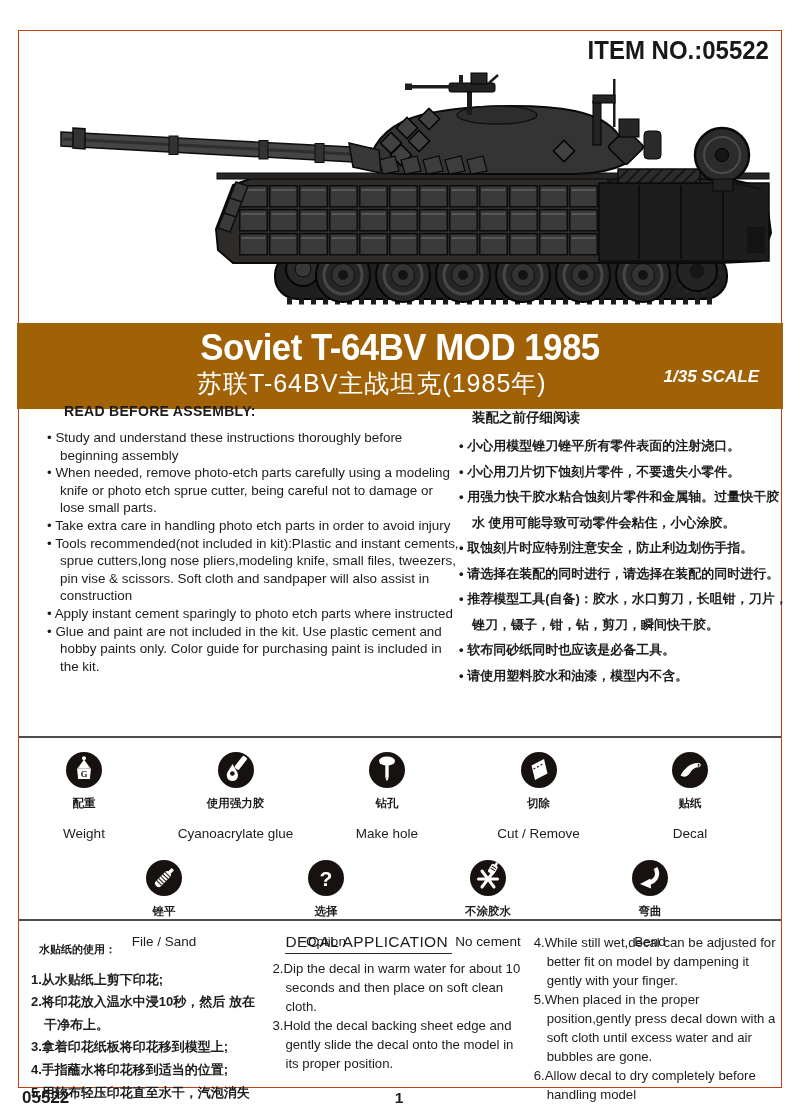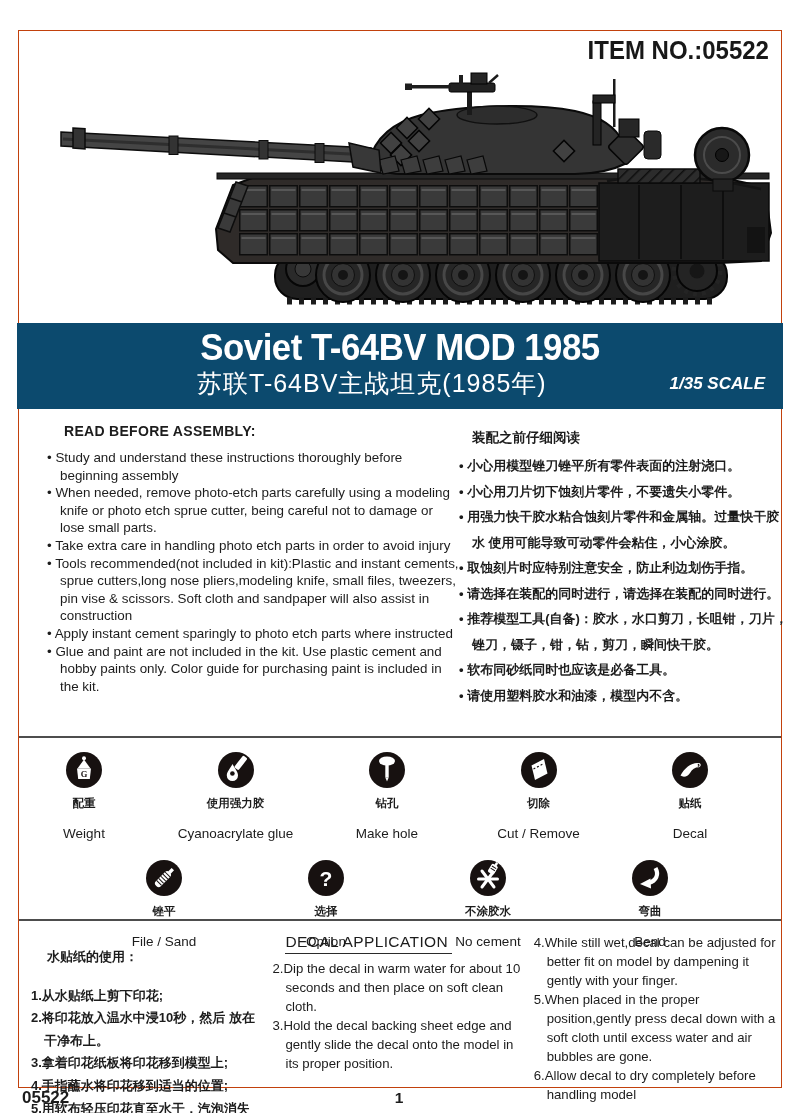--- a/index.html
+++ b/index.html
@@ -7,29 +7,29 @@
          font-family:"Liberation Sans","DejaVu Sans",sans-serif;color:#1c1c1c;overflow:hidden;}
   .frame{position:absolute;left:18px;top:30px;width:762px;height:1056px;border:1px solid #c2410c;}
 
   
   .illus{position:absolute;top:0;left:0;width:762px;height:292px;}
   .item-no{position:absolute;top:5px;right:12px;font-size:25px;font-weight:bold;letter-spacing:0px;
            transform:scaleX(.96);transform-origin:right;color:#181818;}
   .tank-svg{position:absolute;left:0;top:0;}
 
   
-  .titlebar{position:absolute;top:292px;left:-2px;width:766px;height:86px;background:#0c4a6e;color:#fff;}
+  .titlebar{position:absolute;top:292px;left:-2px;width:766px;height:86px;background:#a16207;color:#fff;}
   .title-en{margin:4px 0 0 0;text-align:center;font-size:37px;font-weight:bold;letter-spacing:-0.5px;
             transform:scaleX(.94);transform-origin:center;}
-  .title-row2{display:flex;justify-content:space-between;align-items:center;padding:0 18px 0 180px;margin-top:-2px;}
+  .title-row2{display:flex;justify-content:space-between;align-items:flex-start;padding:0 24px 0 180px;margin-top:-2px;}
   .title-cn{font-size:25px;letter-spacing:1px;}
   .title-scale{font-size:17px;font-weight:bold;font-style:italic;letter-spacing:0;}
 
   
-  .notes{position:absolute;top:378px;left:0;width:708px;height:327px;}
+  .notes{position:absolute;top:358px;left:0;width:708px;height:327px;}
   .notes-en{position:absolute;left:28px;top:14px;width:414px;}
   .notes-en h3{margin:0 0 10px 17px;font-size:14px;font-weight:bold;letter-spacing:.3px;}
   .notes-en ul,.notes-cn ul{list-style:none;margin:0;padding:0;}
   .notes-en li{font-size:13.4px;line-height:17.6px;padding-left:13px;text-indent:-13px;}
   .notes-en li::before{content:"• ";}
   .notes-cn{position:absolute;left:440px;top:12px;width:332px;}
   .notes-cn h3{margin:8px 0 6px 13px;font-size:13.5px;font-weight:bold;}
   .notes-cn li{font-size:13px;line-height:25.5px;padding-left:13px;text-indent:-13px;font-weight:bold;}
   .notes-cn li::before{content:"• ";}
 
@@ -40,21 +40,21 @@
   .legend-row2{padding:18px 66px 0 80px;}
   .legend-item{width:130px;text-align:center;}
   .legend-item .circ{display:inline-block;width:36px;height:36px;}
   .lab-cn{font-size:11.5px;line-height:14px;margin-top:4px;font-weight:bold;}
   .lab-en{font-size:13.5px;line-height:16px;margin-top:16px;}
 
   
   .decals{position:absolute;top:888px;left:0;width:762px;height:168px;border-top:2px solid #4d4d4d;
           box-sizing:border-box;display:flex;padding:9px 4px 0 12px;}
   .dcol-cn{width:234px;font-size:13px;line-height:22.6px;font-weight:bold;}
-  .dcol-cn h4{margin:16px;font-size:13px;font-weight:bold;}
+  .dcol-cn h4{margin:8px;font-size:11px;font-weight:bold;}
   .dcol-cn .step{padding-left:13px;text-indent:-13px;}
   .dcol-en1{width:256px;margin-left:10px;font-size:13.2px;line-height:19px;}
   .dcol-en1 h4{margin:2px 0 5px 13px;font-size:15.5px;font-weight:normal;letter-spacing:.4px;
                display:inline-block;border-bottom:1.5px solid #2a2a2a;padding:0 4px 2px 0;}
   .dcol-en2{width:246px;margin-left:8px;font-size:13.2px;line-height:19px;padding-top:3px;}
   .dcol-en1 .step,.dcol-en2 .step{padding-left:13px;text-indent:-13px;}
 
   
   .footer-code{position:absolute;left:22px;top:1088px;font-size:17px;font-weight:bold;}
   .footer-page{position:absolute;left:18px;top:1089px;width:762px;text-align:center;font-size:15.5px;font-weight:bold;}

